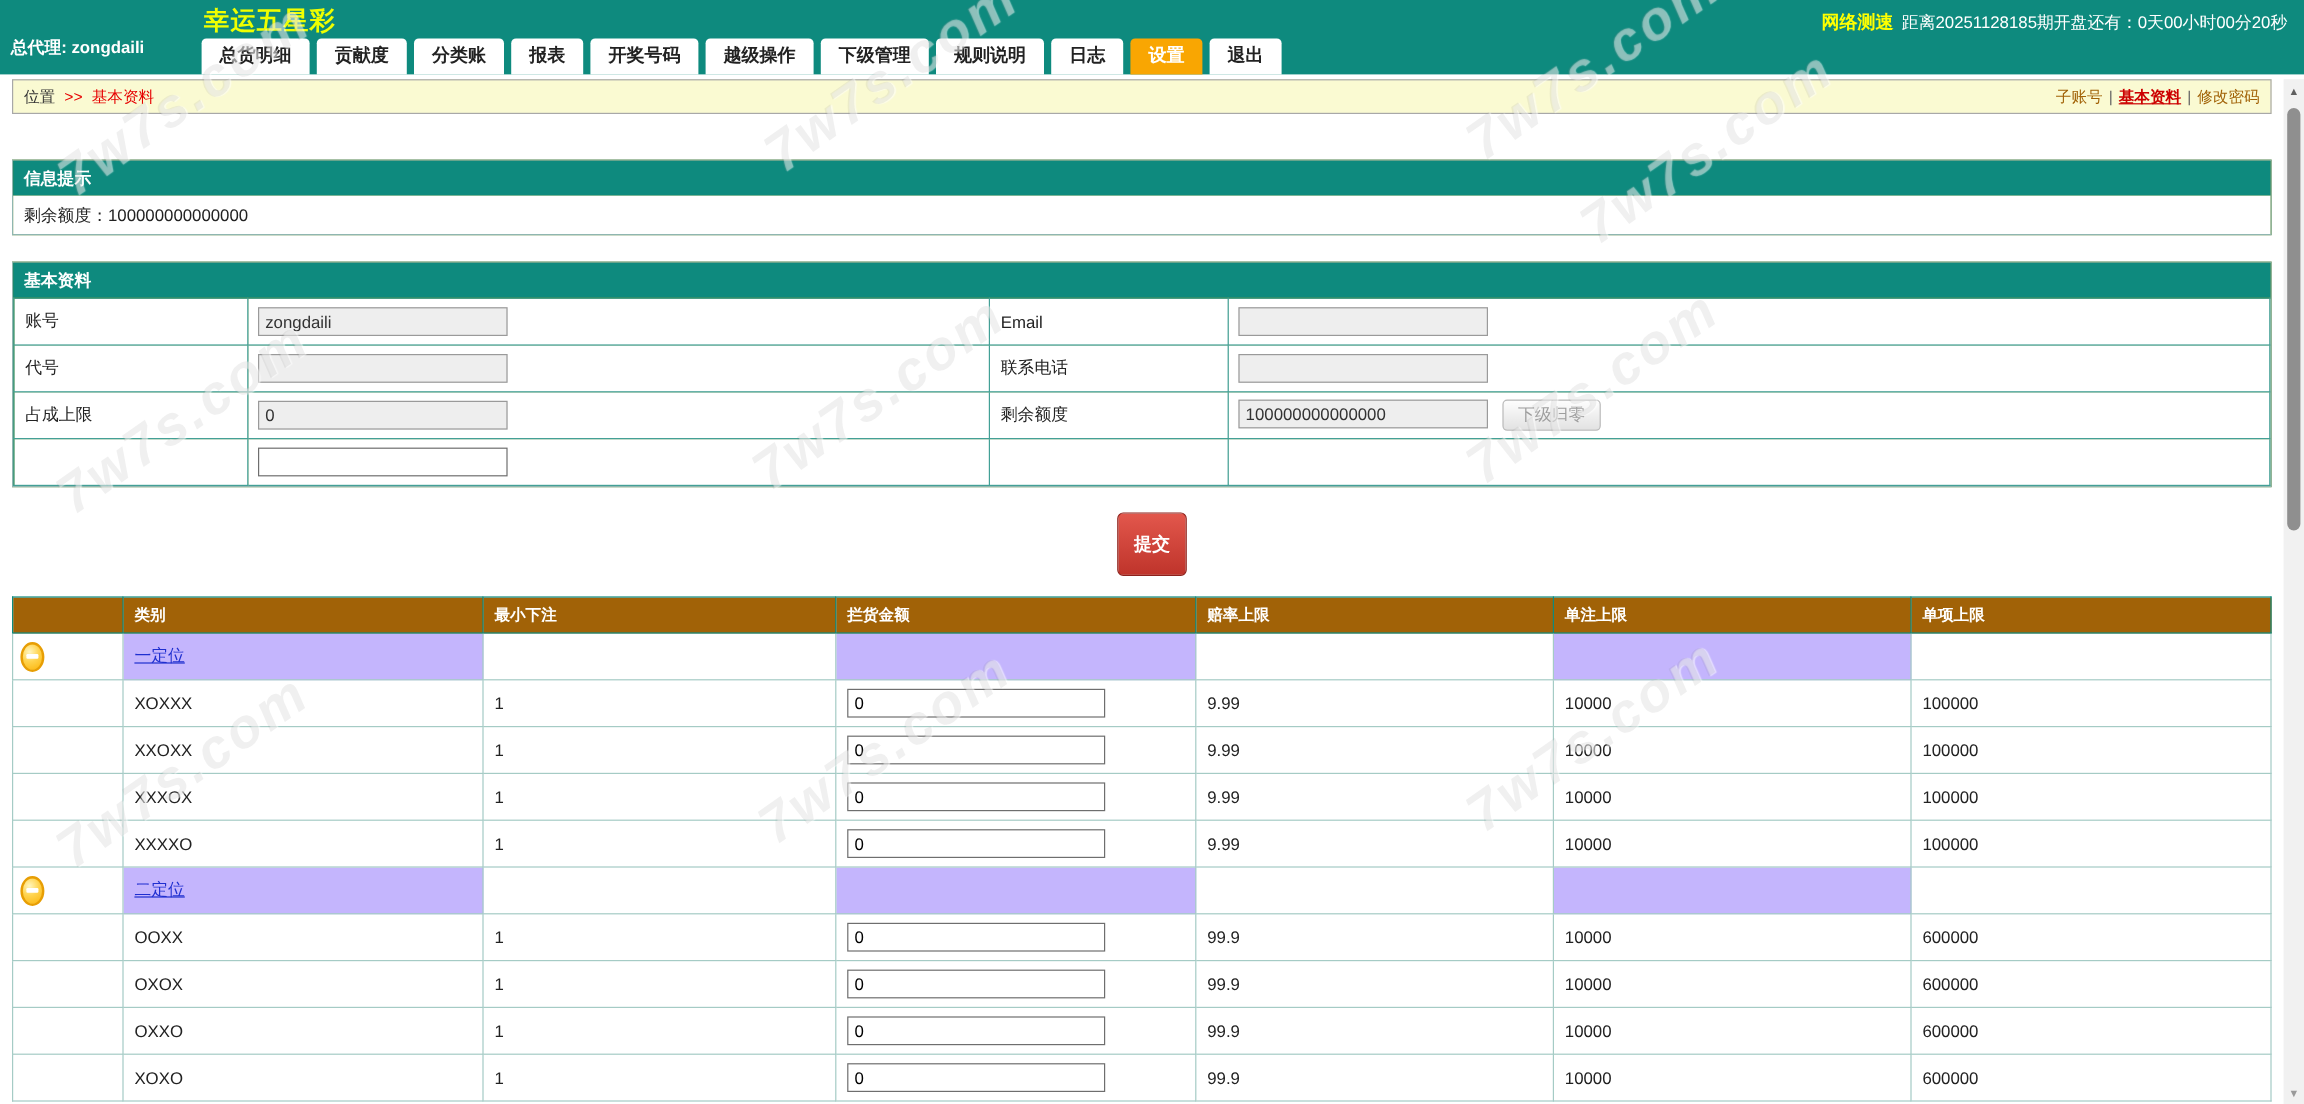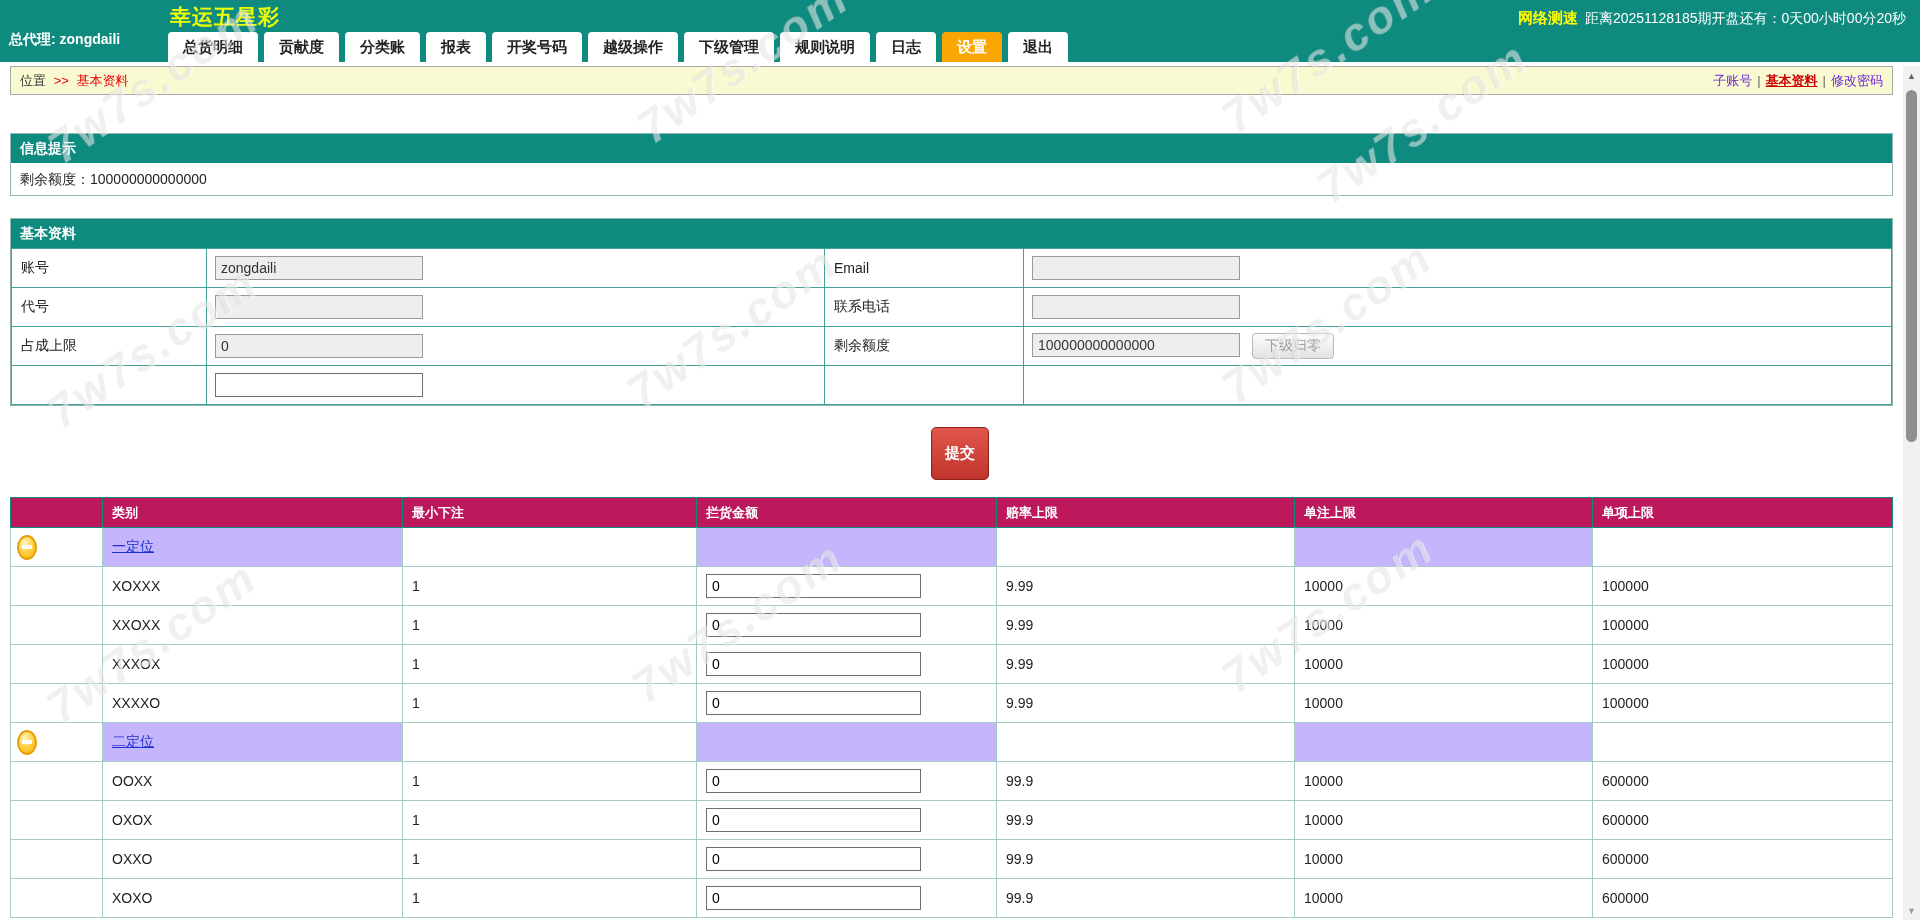--- a/index.html
+++ b/index.html
@@ -18,21 +18,21 @@
   .hdr-right { position:absolute; right:14px; top:9px; display:flex; align-items:center; gap:7px; white-space:nowrap; }
   .speed-test { color:#FFFF00; font-weight:bold; font-size:15px; cursor:pointer; }
   .countdown { color:#fff; font-size:14px; }
 
   
   .breadcrumb { margin:4px 27px 0 10px; height:29px; background:#FAFAD2; border:1px solid #A8A8A8;
                 display:flex; align-items:center; justify-content:space-between; padding:0 9px; font-size:13px; }
   .bc-left span { margin-right:4px; }
   .bc-loc { color:#333; }
   .bc-sep, .bc-cur { color:#E60000; }
-  .acct-link { color:#6d28d9; text-decoration:none; cursor:pointer; }
+  .acct-link { color:#a16207; text-decoration:none; cursor:pointer; }
   .acct-link.active { color:#CC0000; font-weight:bold; text-decoration:underline; }
   .link-sep { color:#666; margin:0 5px; }
 
   
   .section { margin:0 27px 0 10px; border:1px solid #8FB6B1; background:#4d7c0f; }
   .sec-head { background:#0E8A7E; color:#fff; font-weight:bold; font-size:14px; height:29px; line-height:29px; padding-left:9px; }
   .info-section { margin-top:38px; }
   .info-body { height:32px; line-height:32px; padding-left:9px; font-size:14px; color:#222; background:#fff; }
 
   
@@ -46,21 +46,21 @@
   .reset-btn { margin-left:12px; height:26px; padding:0 12px; border-radius:4px; border:1px solid #B9B9B9;
                background:linear-gradient(#FDFDFD,#E2E2E2); color:#9E9E9E; font-size:14px; font-family:inherit; }
 
   .submit-row { text-align:center; margin-top:21px; }
   .submit-btn { background:linear-gradient(#E2574C,#BF342B); border:1px solid #8E211B; color:#fff;
                 font-size:15px; font-weight:bold; padding:16px 13px; border-radius:5px; cursor:pointer; font-family:inherit; }
 
   
   .limits-wrap { margin:17px 27px 0 10px; }
   table.limits-table { width:100%; border-collapse:collapse; table-layout:fixed; border:1px solid #9FC7C1; }
-  .limits-table th { background:#be185d; color:#fff; font-weight:bold; font-size:13px; text-align:left;
+  .limits-table th { background:#a16207; color:#fff; font-weight:bold; font-size:13px; text-align:left;
                      padding-left:9px; height:30px; border:1px solid #0E8A7E; }
   .limits-table td { border:1px solid #A5CBC5; height:39px; font-size:14px; color:#222; padding-left:9px;
                      background:#fff; vertical-align:middle; }
   .group-row td.tint { background:#c4b5fd;margin-left:28px; }
   .group-link { color:#1F2FD0; text-decoration:underline; cursor:pointer; }
   .cell-input { width:215px; height:24px; border:1px solid #6E6E6E; font-size:14px; padding:0 5px; font-family:inherit; }
   .icon-cell { padding-left:6px !important; }
   .minus-icon { display:inline-block; width:20px; height:25px; border-radius:50%;
                 background:radial-gradient(circle at 35% 30%, #FFF6C0 0%, #FFD34D 45%, #FBB40A 100%);
                 border:2px solid #E79E04; position:relative; cursor:pointer; vertical-align:middle; }

